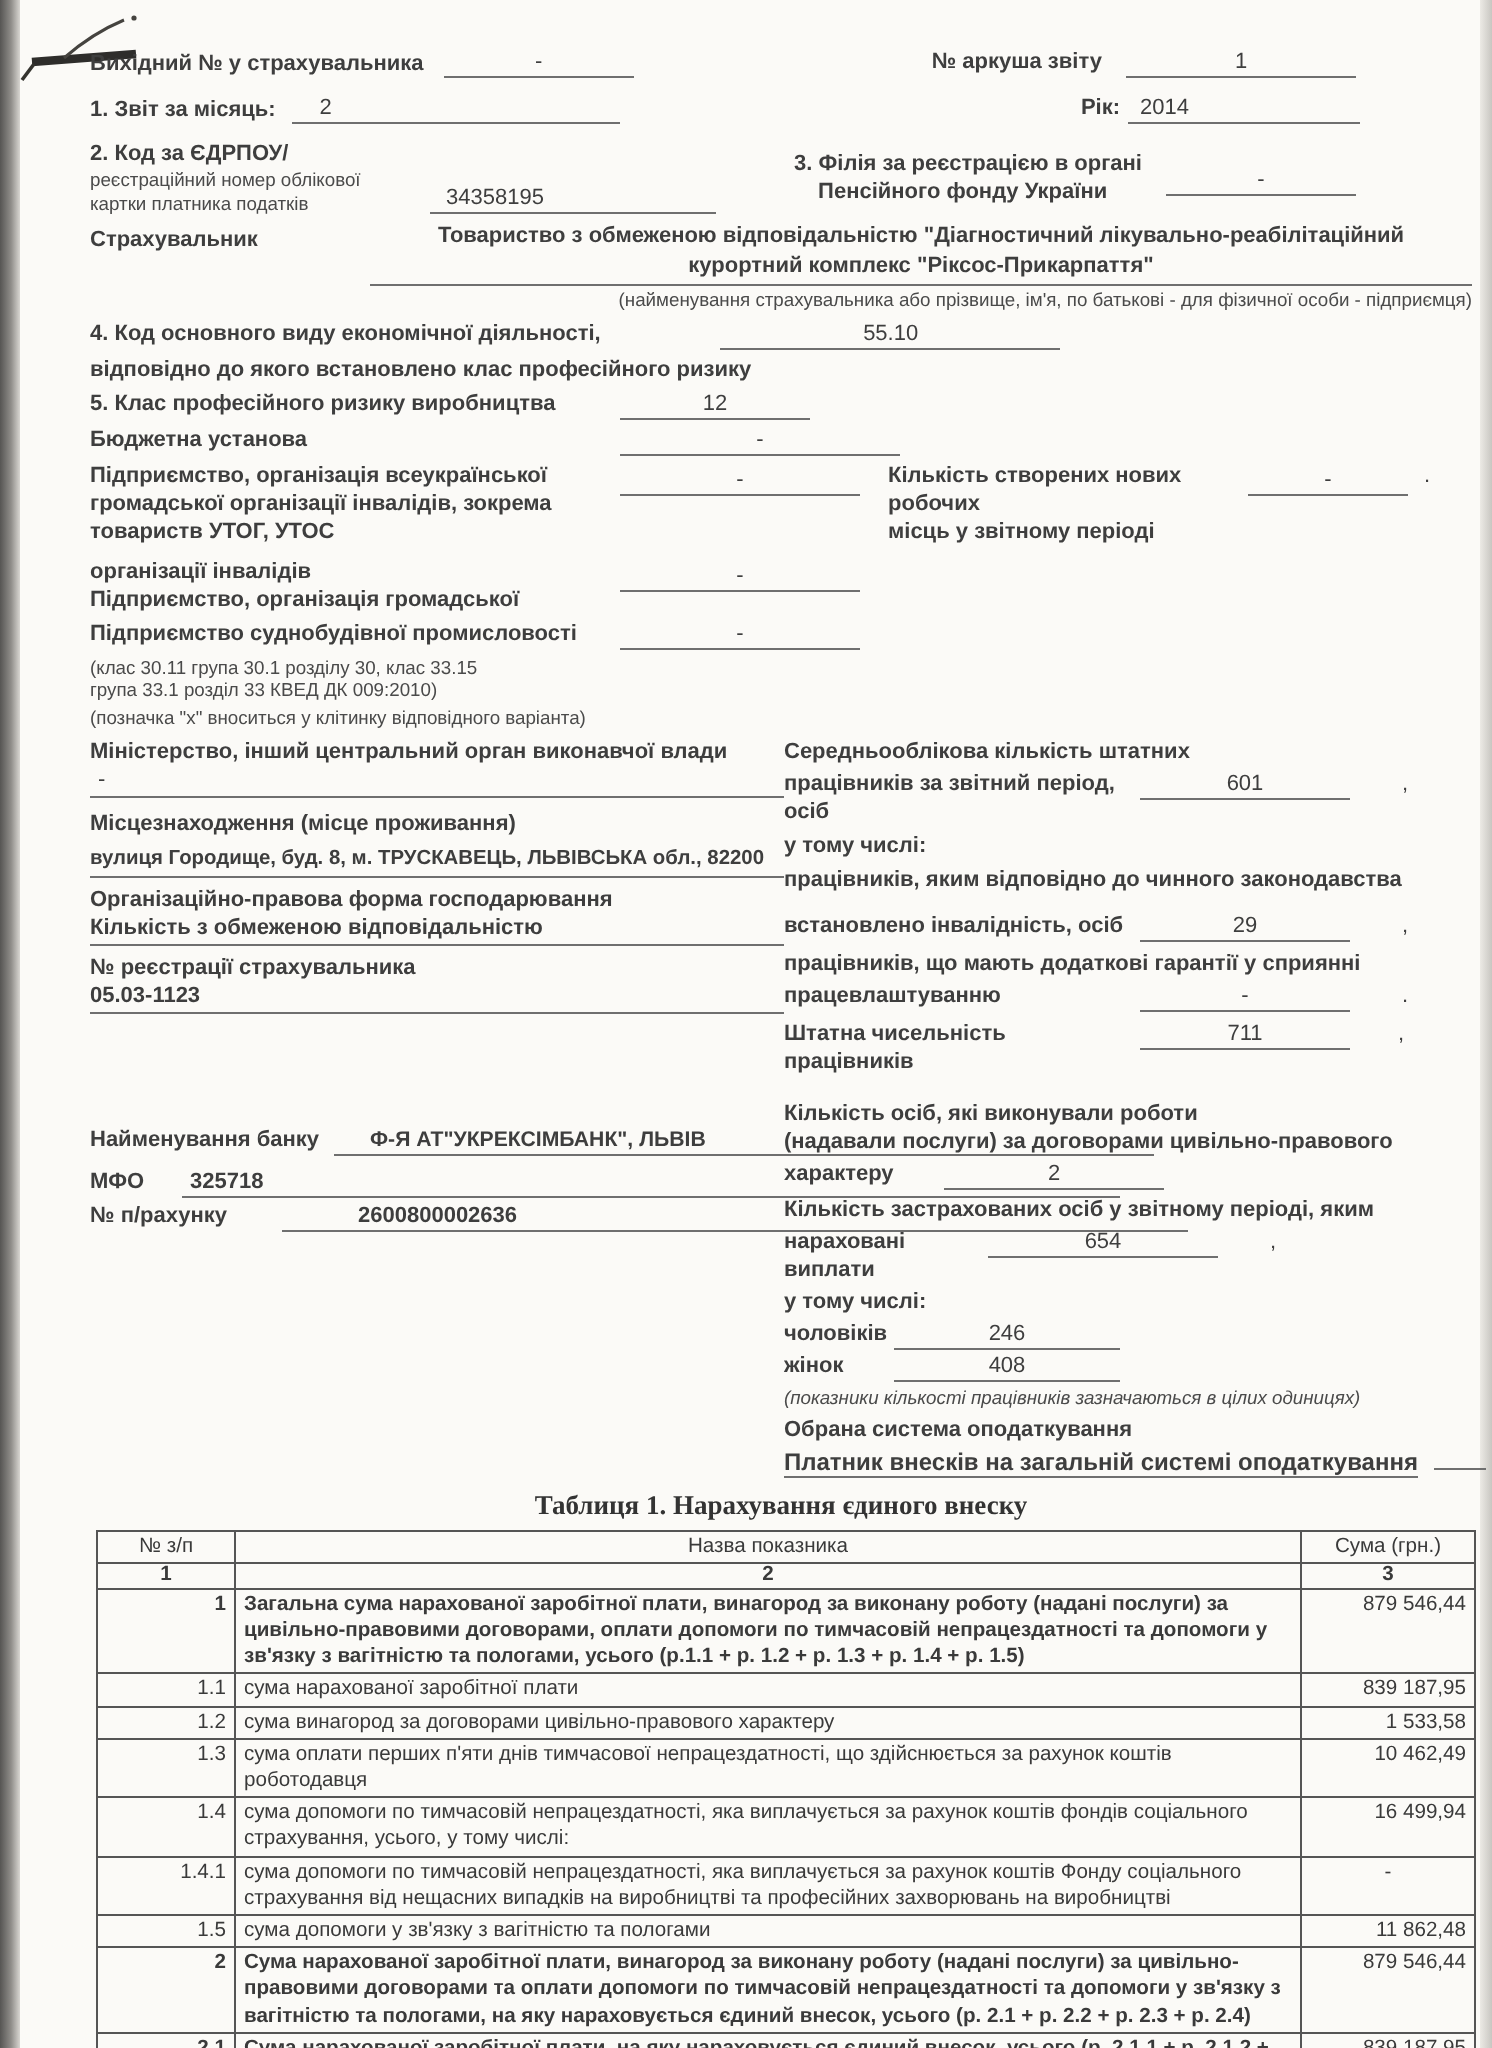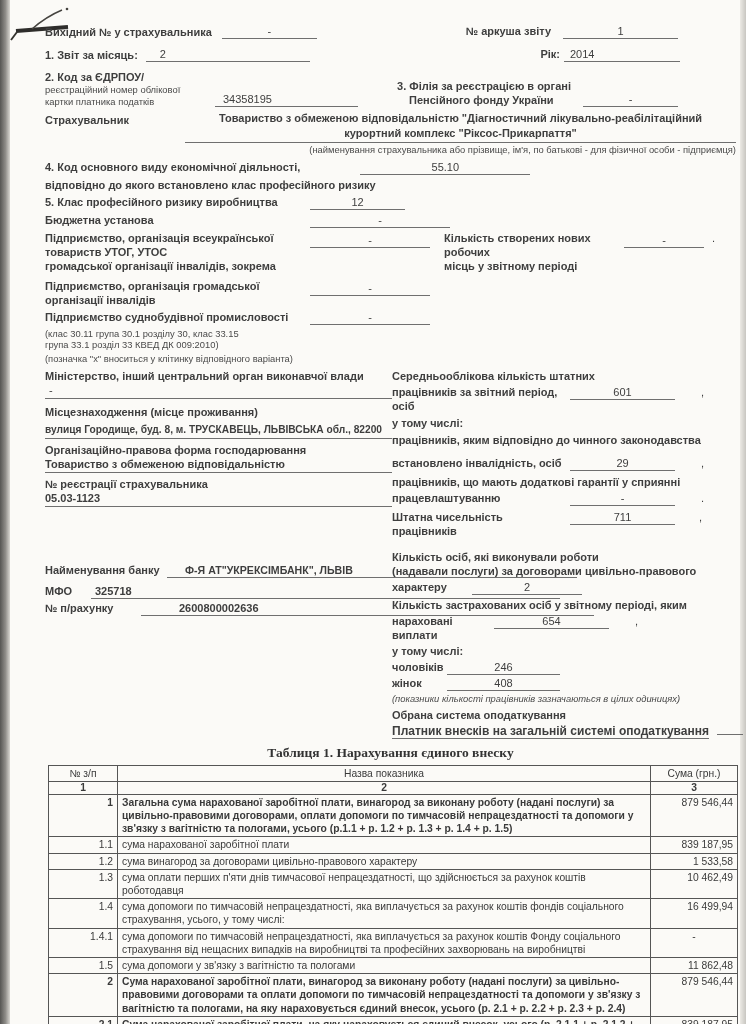--- a/index.html
+++ b/index.html
@@ -82,21 +82,21 @@
 
     <div class="toprow" style="margin-bottom:4px">
       <div class="lh" style="align-items:flex-end">
         <div style="width:170px;flex:none">
           <div class="b">2. Код за ЄДРПОУ/</div>
           <div class="sm">реєстраційний номер облікової</div>
           <div class="sm">картки платника податків</div>
         </div>
         <span class="u w135 ul" style="margin-top:2px;padding-left:8px">34358195</span>
       </div>
-      <div class="rh" style="align-items:flex-end">
+      <div class="rh" style="align-items:center">
         <div style="flex:none">
           <div class="b">3. Філія за реєстрацією в органі</div>
           <div class="b" style="padding-left:12px">Пенсійного фонду України</div>
         </div>
         <span class="u w95" style="margin-left:12px;margin-right:58px;margin-top:3px">-</span>
       </div>
     </div>
 
     <div class="insurer">
       <div class="rt">
@@ -122,61 +122,61 @@
         <span class="u w95">12</span>
       </div>
       <div class="r">
         <span class="b lw265">Бюджетна установа</span>
         <span class="u w140">-</span>
       </div>
 
       <div class="rt">
         <div class="lw265">
           <div class="b">Підприємство, організація всеукраїнської</div>
+          <div class="b">громадської організації інвалідів, зокрема</div>
           <div class="b">товариств УТОГ, УТОС</div>
-          <div class="b">громадської організації інвалідів, зокрема</div>
         </div>
         <span class="u w120" style="margin-top:2px">-</span>
         <div style="margin-left:14px;flex:1">
           <div class="rt">
             <div style="width:180px;flex:none">
               <div class="b">Кількість створених нових робочих</div>
               <div class="b">місць у звітному періоді</div>
             </div>
             <span class="u w80" style="margin-top:2px">-</span>
             <span style="margin-left:8px">.</span>
           </div>
         </div>
       </div>
 
       <div class="rt">
         <div class="lw265">
+          <div class="b">організації інвалідів</div>
           <div class="b">Підприємство, організація громадської</div>
-          <div class="b">організації інвалідів</div>
         </div>
         <span class="u w120" style="margin-top:2px">-</span>
       </div>
 
       <div class="r">
         <span class="b lw265">Підприємство суднобудівної промисловості</span>
         <span class="u w120">-</span>
       </div>
       <div class="sm">(клас 30.11 група 30.1 розділу 30, клас 33.15</div>
       <div class="sm">група 33.1 розділ 33 КВЕД ДК 009:2010)</div>
       <div class="sm" style="margin-top:2px">(позначка "х" вноситься у клітинку відповідного варіанта)</div>
     </div>
 
     <div class="cols">
       <div class="colL">
         <div class="b">Міністерство, інший центральний орган виконавчої влади</div>
         <div class="wideu" style="padding-left:4px;height:15px">-</div>
         <div class="b" style="margin-top:6px">Місцезнаходження (місце проживання)</div>
         <div class="wideu b nw" style="margin-top:4px;font-size:10.2px;height:15px">вулиця Городище, буд. 8, м. ТРУСКАВЕЦЬ, ЛЬВІВСЬКА обл., 82200</div>
         <div class="b" style="margin-top:4px">Організаційно-правова форма господарювання</div>
-        <div class="wideu b nw" style="height:15px">Товариство з обмеженою відповідальністю</div>
+        <div class="wideu b nw" style="height:15px">Кількість з обмеженою відповідальністю</div>
         <div class="b" style="margin-top:4px">№ реєстрації страхувальника</div>
         <div class="wideu b" style="height:15px">05.03-1123</div>
 
         <div class="r" style="margin-top:56px">
           <span class="b" style="width:122px;flex:none">Найменування банку</span>
           <span class="u ul b nw" style="width:392px;padding-left:18px;font-size:10.6px">Ф-Я АТ"УКРЕКСІМБАНК", ЛЬВІВ</span>
         </div>
         <div class="r" style="margin-top:6px">
           <span class="b" style="width:46px;flex:none">МФО</span>
           <span class="u ul b" style="width:465px;padding-left:4px">325718</span>

